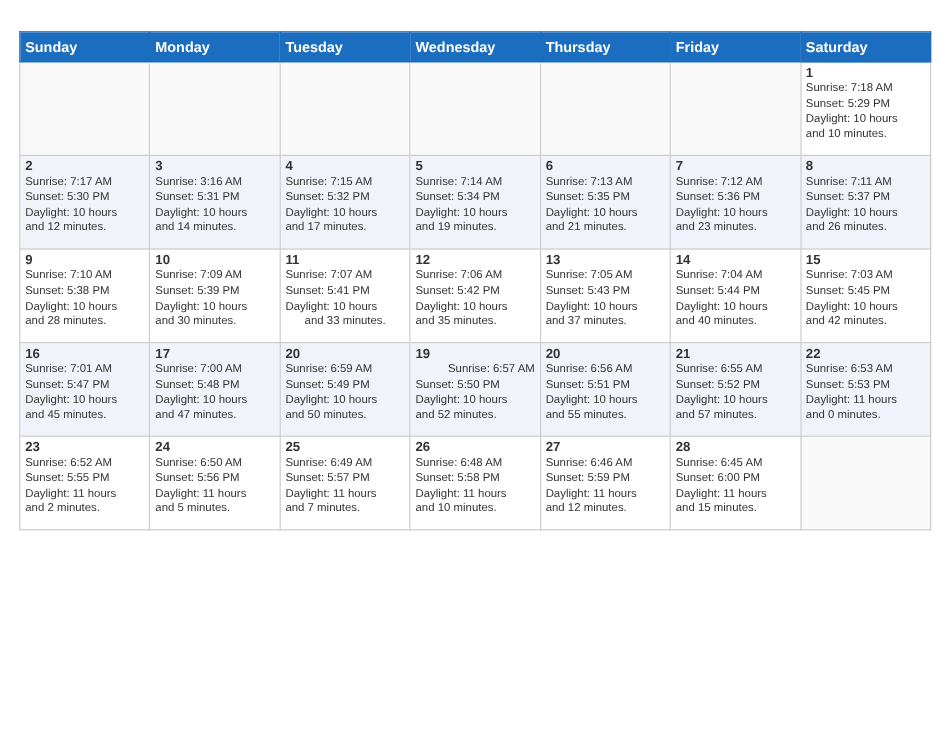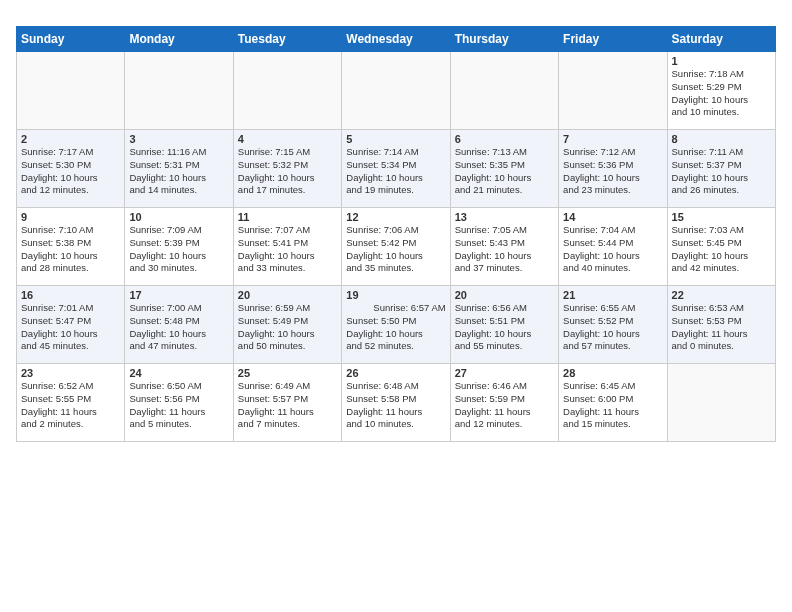--- a/index.html
+++ b/index.html
@@ -114,21 +114,21 @@
         <tr class="alt-row">
           <td>
             <span class="day-num">2</span>
             <div style="line-height: 1.35;">Sunrise: 7:17 AM</div>
             <div style="line-height: 1.35;">Sunset: 5:30 PM</div>
             <div style="line-height: 1.35;">Daylight: 10 hours</div>
             <div style="line-height: 1.35;">and 12 minutes.</div>
           </td>
           <td>
             <span class="day-num">3</span>
-            <div style="line-height: 1.35;">Sunrise: 11:16 AM</div>
+            <div style="line-height: 1.35;">Sunrise: 3:16 AM</div>
             <div style="line-height: 1.35;">Sunset: 5:31 PM</div>
             <div style="line-height: 1.35;">Daylight: 10 hours</div>
             <div style="line-height: 1.35;">and 14 minutes.</div>
           </td>
           <td>
             <span class="day-num">4</span>
             <div style="line-height: 1.35;">Sunrise: 7:15 AM</div>
             <div style="line-height: 1.35;">Sunset: 5:32 PM</div>
             <div style="line-height: 1.35;">Daylight: 10 hours</div>
             <div style="line-height: 1.35;">and 17 minutes.</div>
@@ -175,21 +175,21 @@
             <div style="line-height: 1.35;">Sunrise: 7:09 AM</div>
             <div style="line-height: 1.35;">Sunset: 5:39 PM</div>
             <div style="line-height: 1.35;">Daylight: 10 hours</div>
             <div style="line-height: 1.35;">and 30 minutes.</div>
           </td>
           <td>
             <span class="day-num">11</span>
             <div style="line-height: 1.35;">Sunrise: 7:07 AM</div>
             <div style="line-height: 1.35;">Sunset: 5:41 PM</div>
             <div style="line-height: 1.35;">Daylight: 10 hours</div>
-            <div style="line-height: 1.35;">and 33 minutes.</div>
+            <div style="line-height: 1.35; margin-left: 16px;">and 33 minutes.</div>
           </td>
           <td>
             <span class="day-num">12</span>
             <div style="line-height: 1.35;">Sunrise: 7:06 AM</div>
             <div style="line-height: 1.35;">Sunset: 5:42 PM</div>
             <div style="line-height: 1.35;">Daylight: 10 hours</div>
             <div style="line-height: 1.35;">and 35 minutes.</div>
           </td>
           <td>
             <span class="day-num">13</span>

